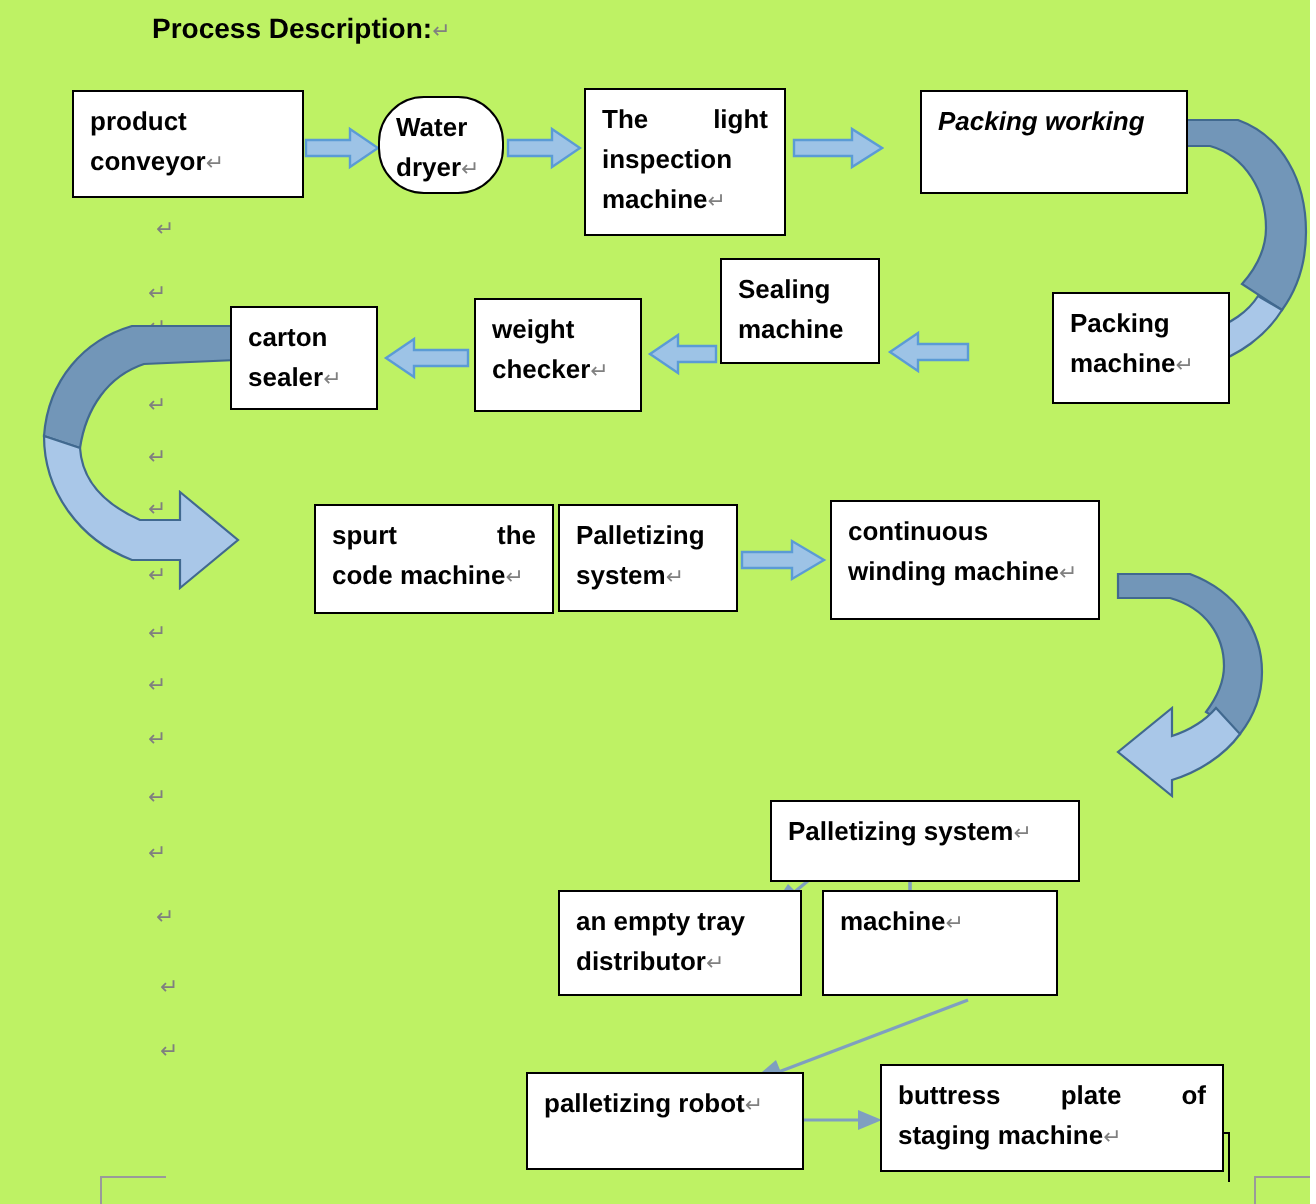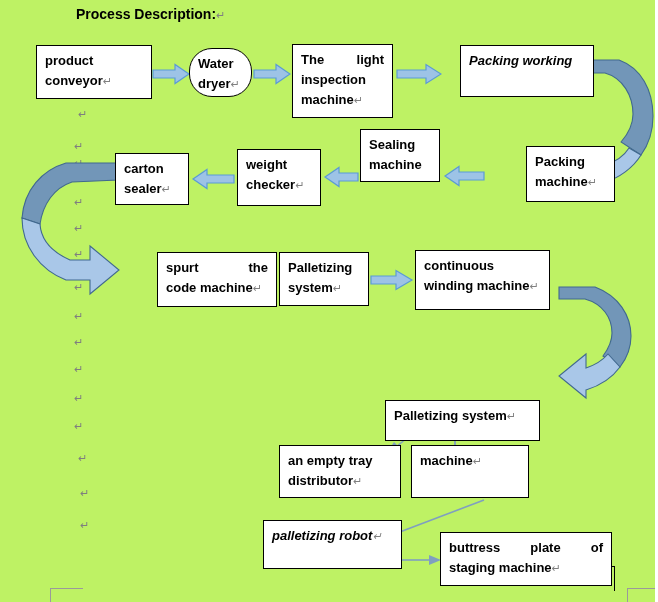--- a/index.html
+++ b/index.html
@@ -253,21 +253,21 @@
 
   <div class="pbox" id="box-pallet-location-machine" style="left:411px; top:445px; width:118px; height:53px;">
       <span class="ln">machine<span class="pilcrow">↵</span></span>
     </div>
 
   <svg class="thin" style="left:360px; top:496px;" width="135" height="52" viewBox="0 0 135 52">
     <line x1="124" y1="4" x2="24" y2="42" stroke="#7f9fc0" stroke-width="1.6"></line>
     <polygon points="14,46 32,44 28,34" fill="#7f9fc0"></polygon>
   </svg>
 
-  <div class="pbox" id="box-palletizing-robot" style="left:263px; top:520px; width:139px; height:49px;font-style:italic;">
+  <div class="pbox" id="box-palletizing-robot" style="left:263px; top:536px; width:139px; height:49px;">
       <span class="ln">palletizing robot<span class="pilcrow">↵</span></span>
     </div>
 
   <div class="pbox" id="box-buttress-plate" style="left:440px; top:532px; width:172px; height:54px;">
       <span class="ln just">
         <span>buttress</span>
         <span>plate</span>
         <span>of</span>
       </span>
       <span class="ln">staging machine<span class="pilcrow">↵</span></span>

